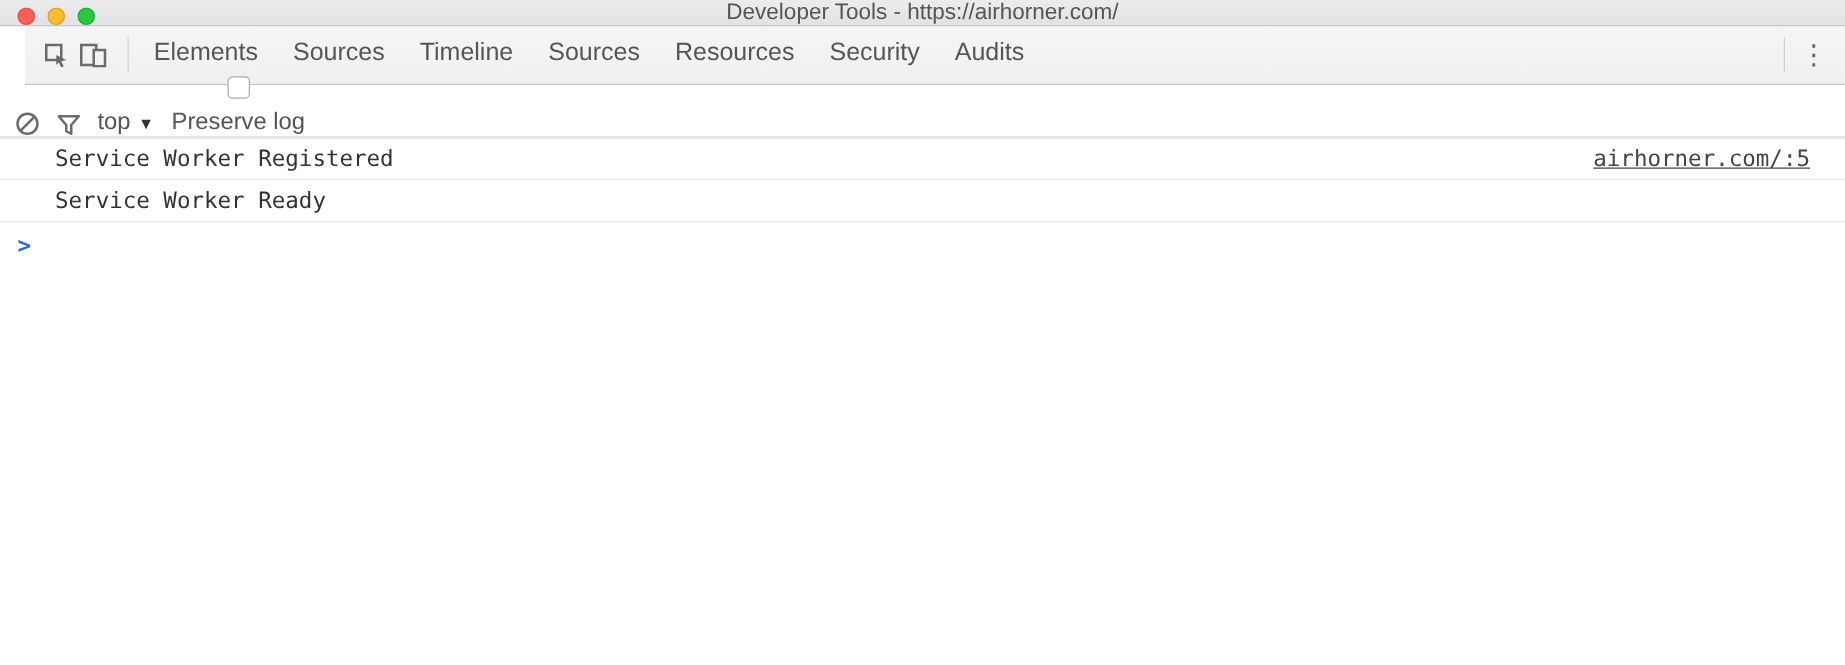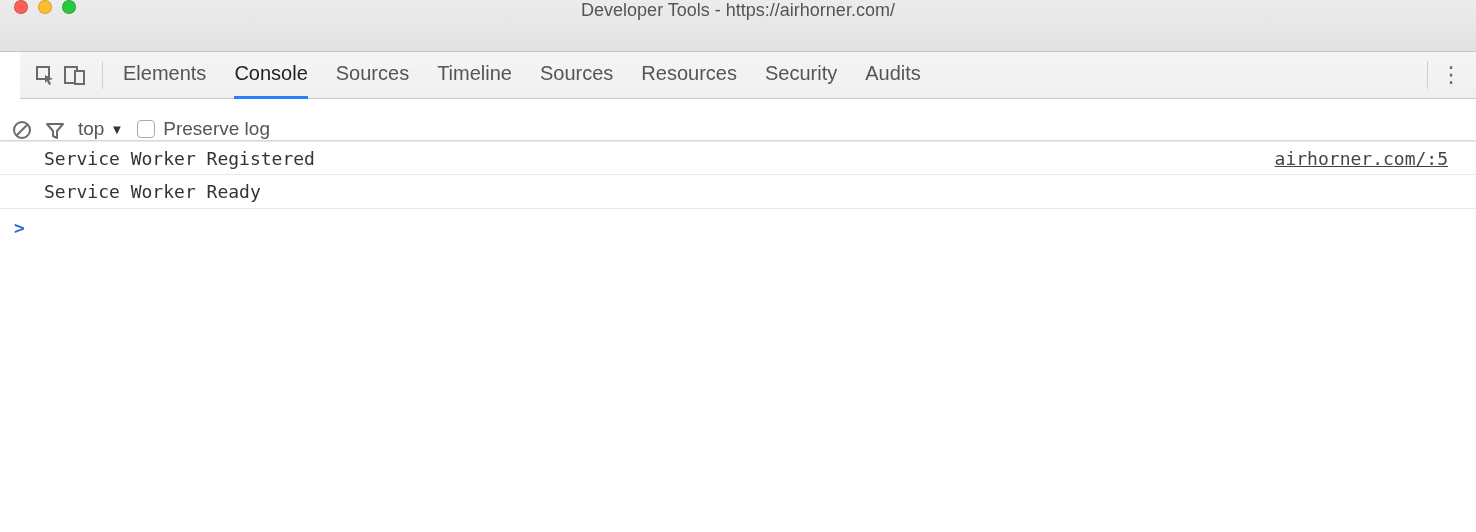--- a/index.html
+++ b/index.html
@@ -1,22 +1,22 @@
 <!DOCTYPE html>
 <html><head>
 <meta charset="utf-8">
 <style>
   * { box-sizing: border-box; margin: 0; padding: 0; }
   html, body { width: 1476px; height: 532px; font-family: "Helvetica Neue", Arial, sans-serif; background: #fff; overflow: hidden; }
   .titlebar {
-    height: 52px;
+    height: 21px;
     background: linear-gradient(#ececec,#e2e2e2);
     border-bottom: 1px solid #c5c5c5;
     display: flex;
-    align-items: flex-start;
+    align-items: flex-end;
     position: relative;
   }
   .traffic { display: flex; gap: 10px; margin-left: 14px; }
   .dot { width: 14px; height:14px; border-radius:50%; border:0.5px solid rgba(0,0,0,.15); }
   .dot.red { background:#ff5f57; }
   .dot.yellow{ background:#febc2e;}
   .dot.green{ background:#28c840;}
   .title { position:absolute; left:0; right:0; text-align:center; font-size:18px; color:#555; pointer-events:none;}
   .toolbar {
     height: 47px;
@@ -78,21 +78,20 @@
   </div>
   <div class="iconbtn">
     <svg width="22" height="20" viewBox="0 0 22 20">
         <rect x="1" y="2" width="12" height="16" fill="none" stroke="#6b6b6b" stroke-width="2"></rect>
         <rect x="11" y="6" width="9" height="13" fill="#f3f3f3" stroke="#6b6b6b" stroke-width="2"></rect>
       </svg>
   </div>
   <div class="divider"></div>
   <div class="tabs">
     <div class="tab">Elements</div>
-    <div class="tab active">Console</div>
     <div class="tab">Sources</div>
     <div class="tab">Timeline</div>
     <div class="tab">Sources</div>
     <div class="tab">Resources</div>
     <div class="tab">Security</div>
     <div class="tab">Audits</div>
   </div>
   <div class="kebab-divider"></div>
   <div class="kebab">⋮</div>
 </div>
@@ -106,21 +105,21 @@
   </div>
   <div class="iconbtn">
     <svg width="18" height="18" viewBox="0 0 18 18">
         <path d="M1 2 H17 L11 9 V16 L7 14 V9 Z" fill="none" stroke="#6b6b6b" stroke-width="2" stroke-linejoin="round"></path>
       </svg>
   </div>
   <div class="ctx">
     <span>top</span>
     <span style="font-size:13px;color:#333;">▼</span>
   </div>
-  <div style="display:flex;align-items:center;gap:8px;">
+  <div style="display:flex;align-items:center;gap:8px;flex-direction:column;">
     <div class="checkbox"></div>
     <span>Preserve log</span>
   </div>
 </div>
 
 <div class="logpane">
   <div class="logrow">
     <span class="msg">Service Worker Registered</span>
     <span class="src">airhorner.com/:5</span>
   </div>

